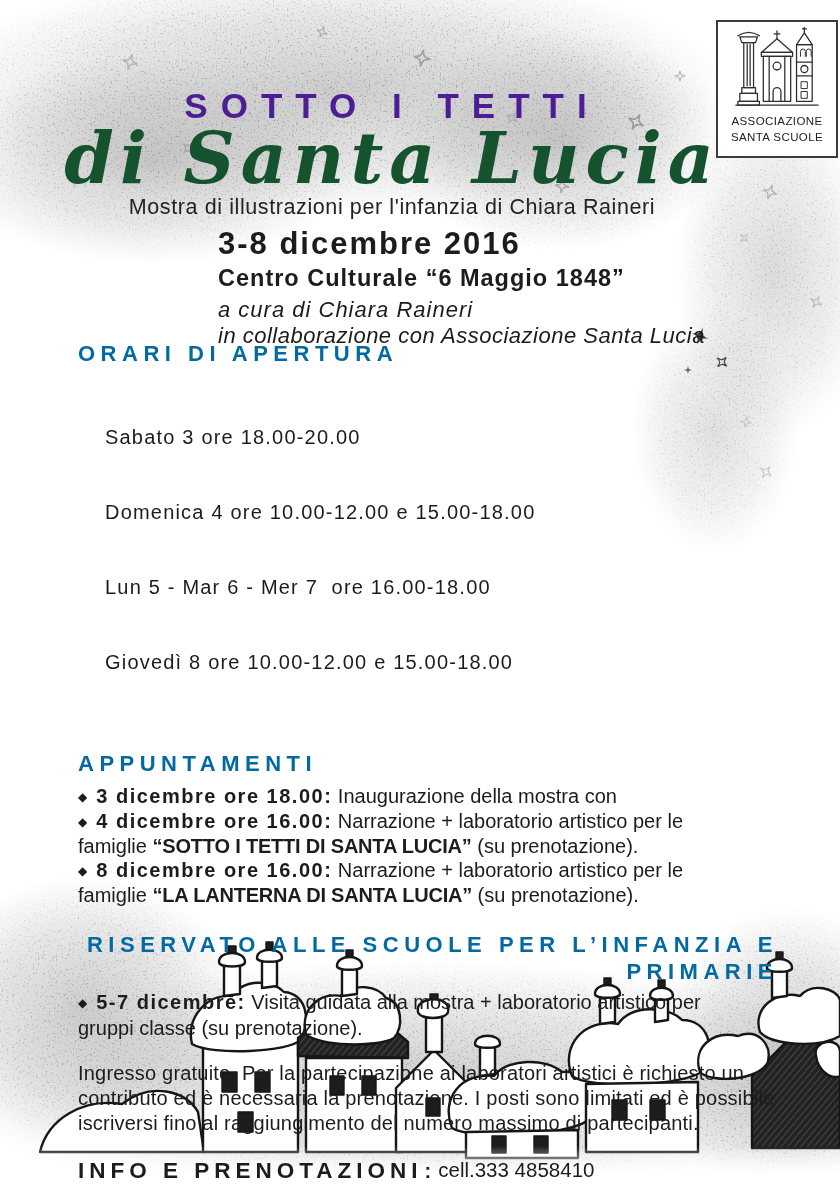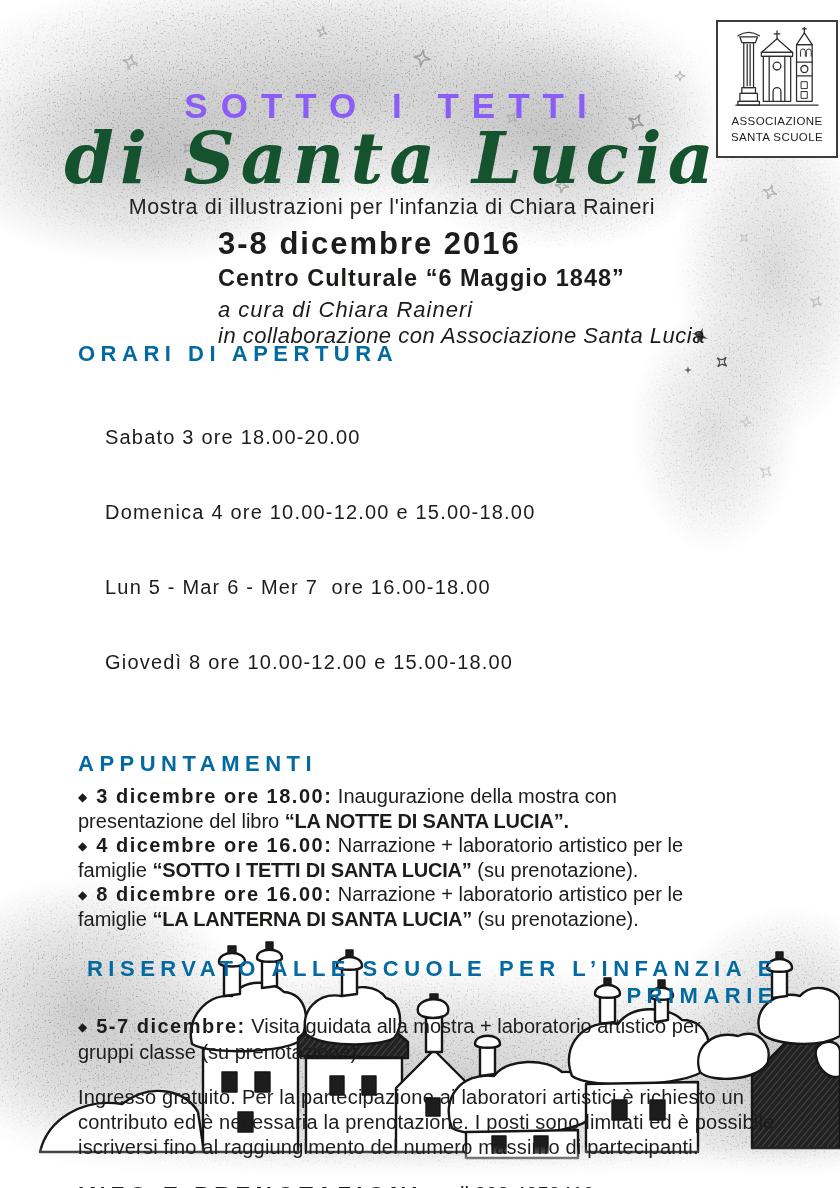--- a/index.html
+++ b/index.html
@@ -14,21 +14,21 @@
   
   .logo-box {
     position:absolute; left:716px; top:20px; width:122px; height:138px;
     border:2px solid #3c3c3c; background:#ffffff; z-index:3;
     display:flex; flex-direction:column; align-items:center; padding:5px 2px 4px 2px;
   }
   .logo-text { text-align:center; font-size:11.5px; letter-spacing:0.4px; color:#222; line-height:13.5px; margin-top:2px; }
 
   
   .title-block { position:absolute; left:20px; top:86px; width:744px; text-align:center; z-index:2; }
-  .title-caps  { font-size:35px; font-weight:800; letter-spacing:13px; color:#8b5cf6; }
+  .title-caps  { font-size:35px; font-weight:800; letter-spacing:13px; color:#4c1d95; }
   .title-script{
     font-family:"DejaVu Serif", serif; font-style:italic; font-weight:700;
     font-size:71px; letter-spacing:6px; line-height:0.96; margin-top:-2px; color:#14532d;
   }
   .subtitle { font-size:21.5px; letter-spacing:0.6px; margin-top:3px; color:#232323; }
 
   .date-block { position:absolute; left:218px; top:226px; z-index:2; }
   .dates  { font-size:31px; font-weight:800; letter-spacing:2px; }
   .venue  { font-size:23.5px; font-weight:800; letter-spacing:1px; margin-top:3px; }
   .curator{ font-size:22px; font-style:italic; letter-spacing:1px; margin-top:5px; }
@@ -249,21 +249,20 @@
       <div>Domenica 4 ore 10.00-12.00 e 15.00-18.00</div>
       <div>Lun 5 - Mar 6 - Mer 7  ore 16.00-18.00</div>
       <div>Giovedì 8 ore 10.00-12.00 e 15.00-18.00</div>
     </div>
 
     <div class="appunt">
       <div class="sec-heading">APPUNTAMENTI</div>
       <div class="items">
         <div>
           <div><span class="bullet">◆</span><span class="lead">3 dicembre ore 18.00:</span><span> Inaugurazione della mostra con</span></div>
-          <div><span>presentazione del libro </span><span class="strongcaps">“LA NOTTE DI SANTA LUCIA”.</span><span></span></div>
         </div>
         <div>
           <div><span class="bullet">◆</span><span class="lead">4 dicembre ore 16.00:</span><span> Narrazione + laboratorio artistico per le</span></div>
           <div><span>famiglie </span><span class="strongcaps">“SOTTO I TETTI DI SANTA LUCIA”</span><span> (su prenotazione).</span></div>
         </div>
         <div>
           <div><span class="bullet">◆</span><span class="lead">8 dicembre ore 16.00:</span><span> Narrazione + laboratorio artistico per le</span></div>
           <div><span>famiglie </span><span class="strongcaps">“LA LANTERNA DI SANTA LUCIA”</span><span> (su prenotazione).</span></div>
         </div>
       </div>

